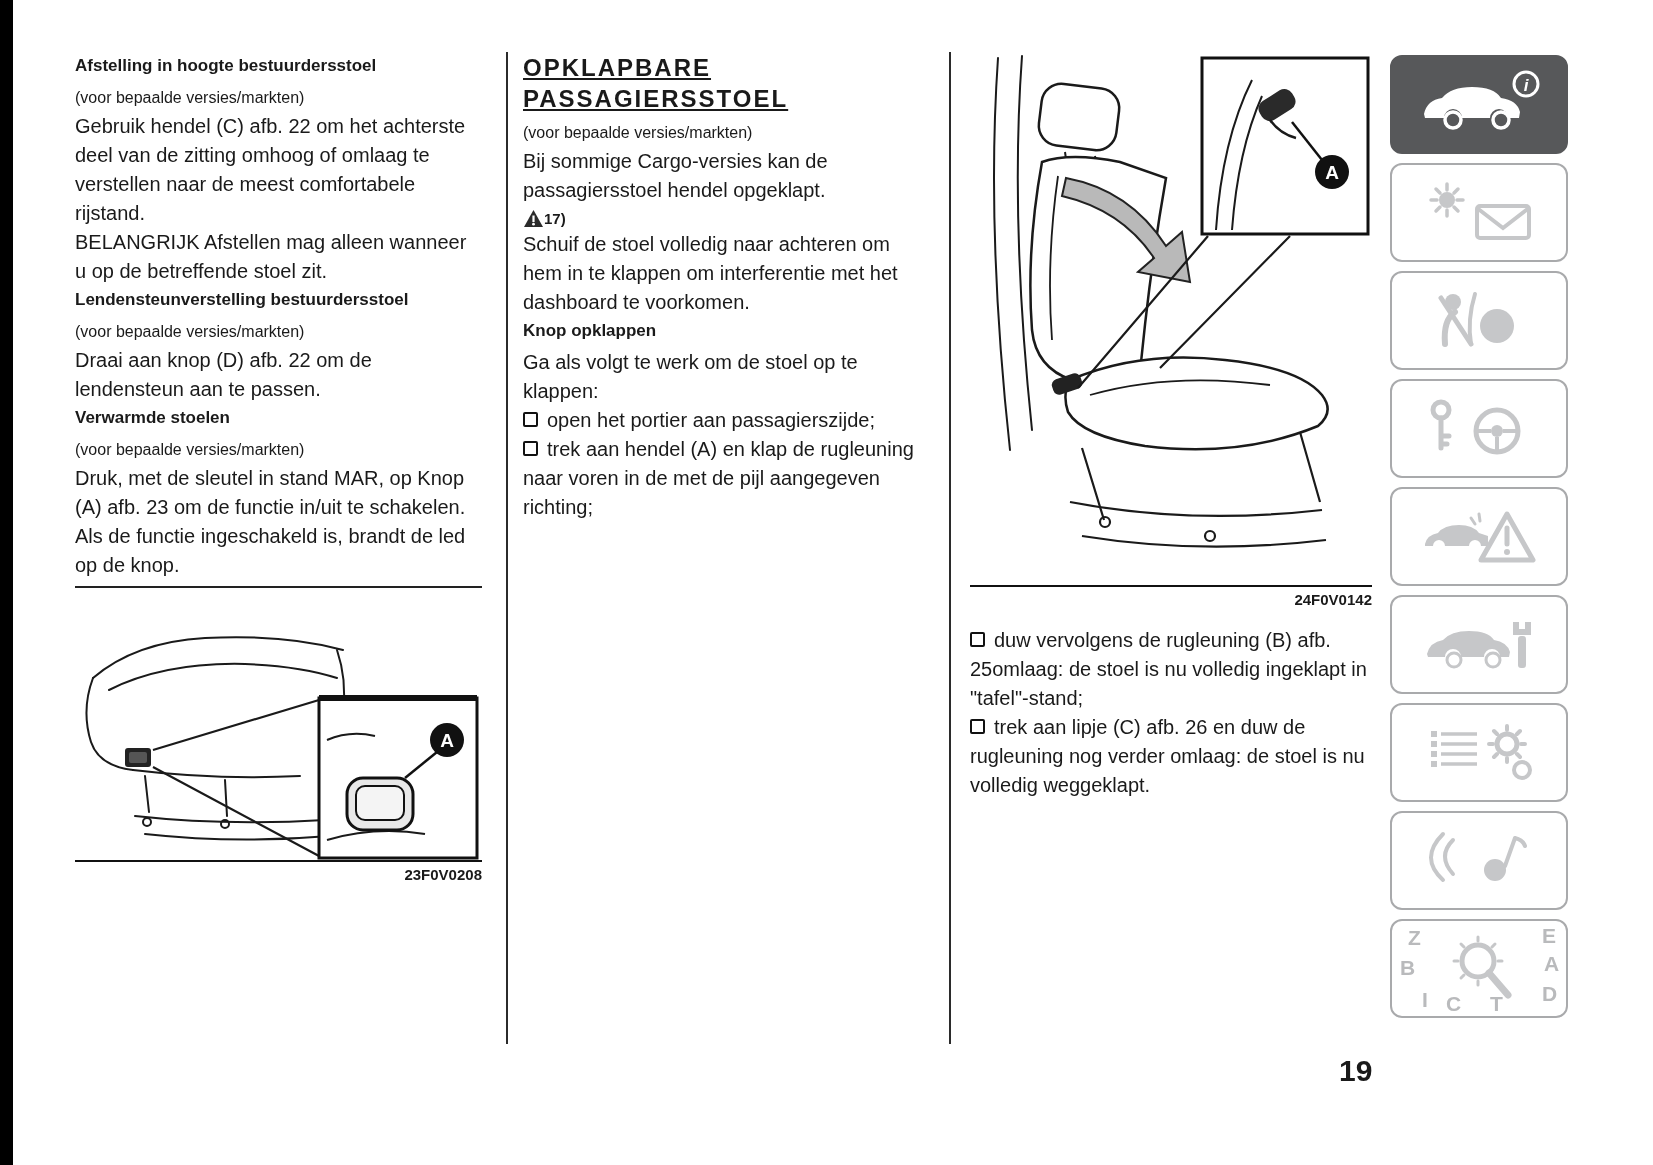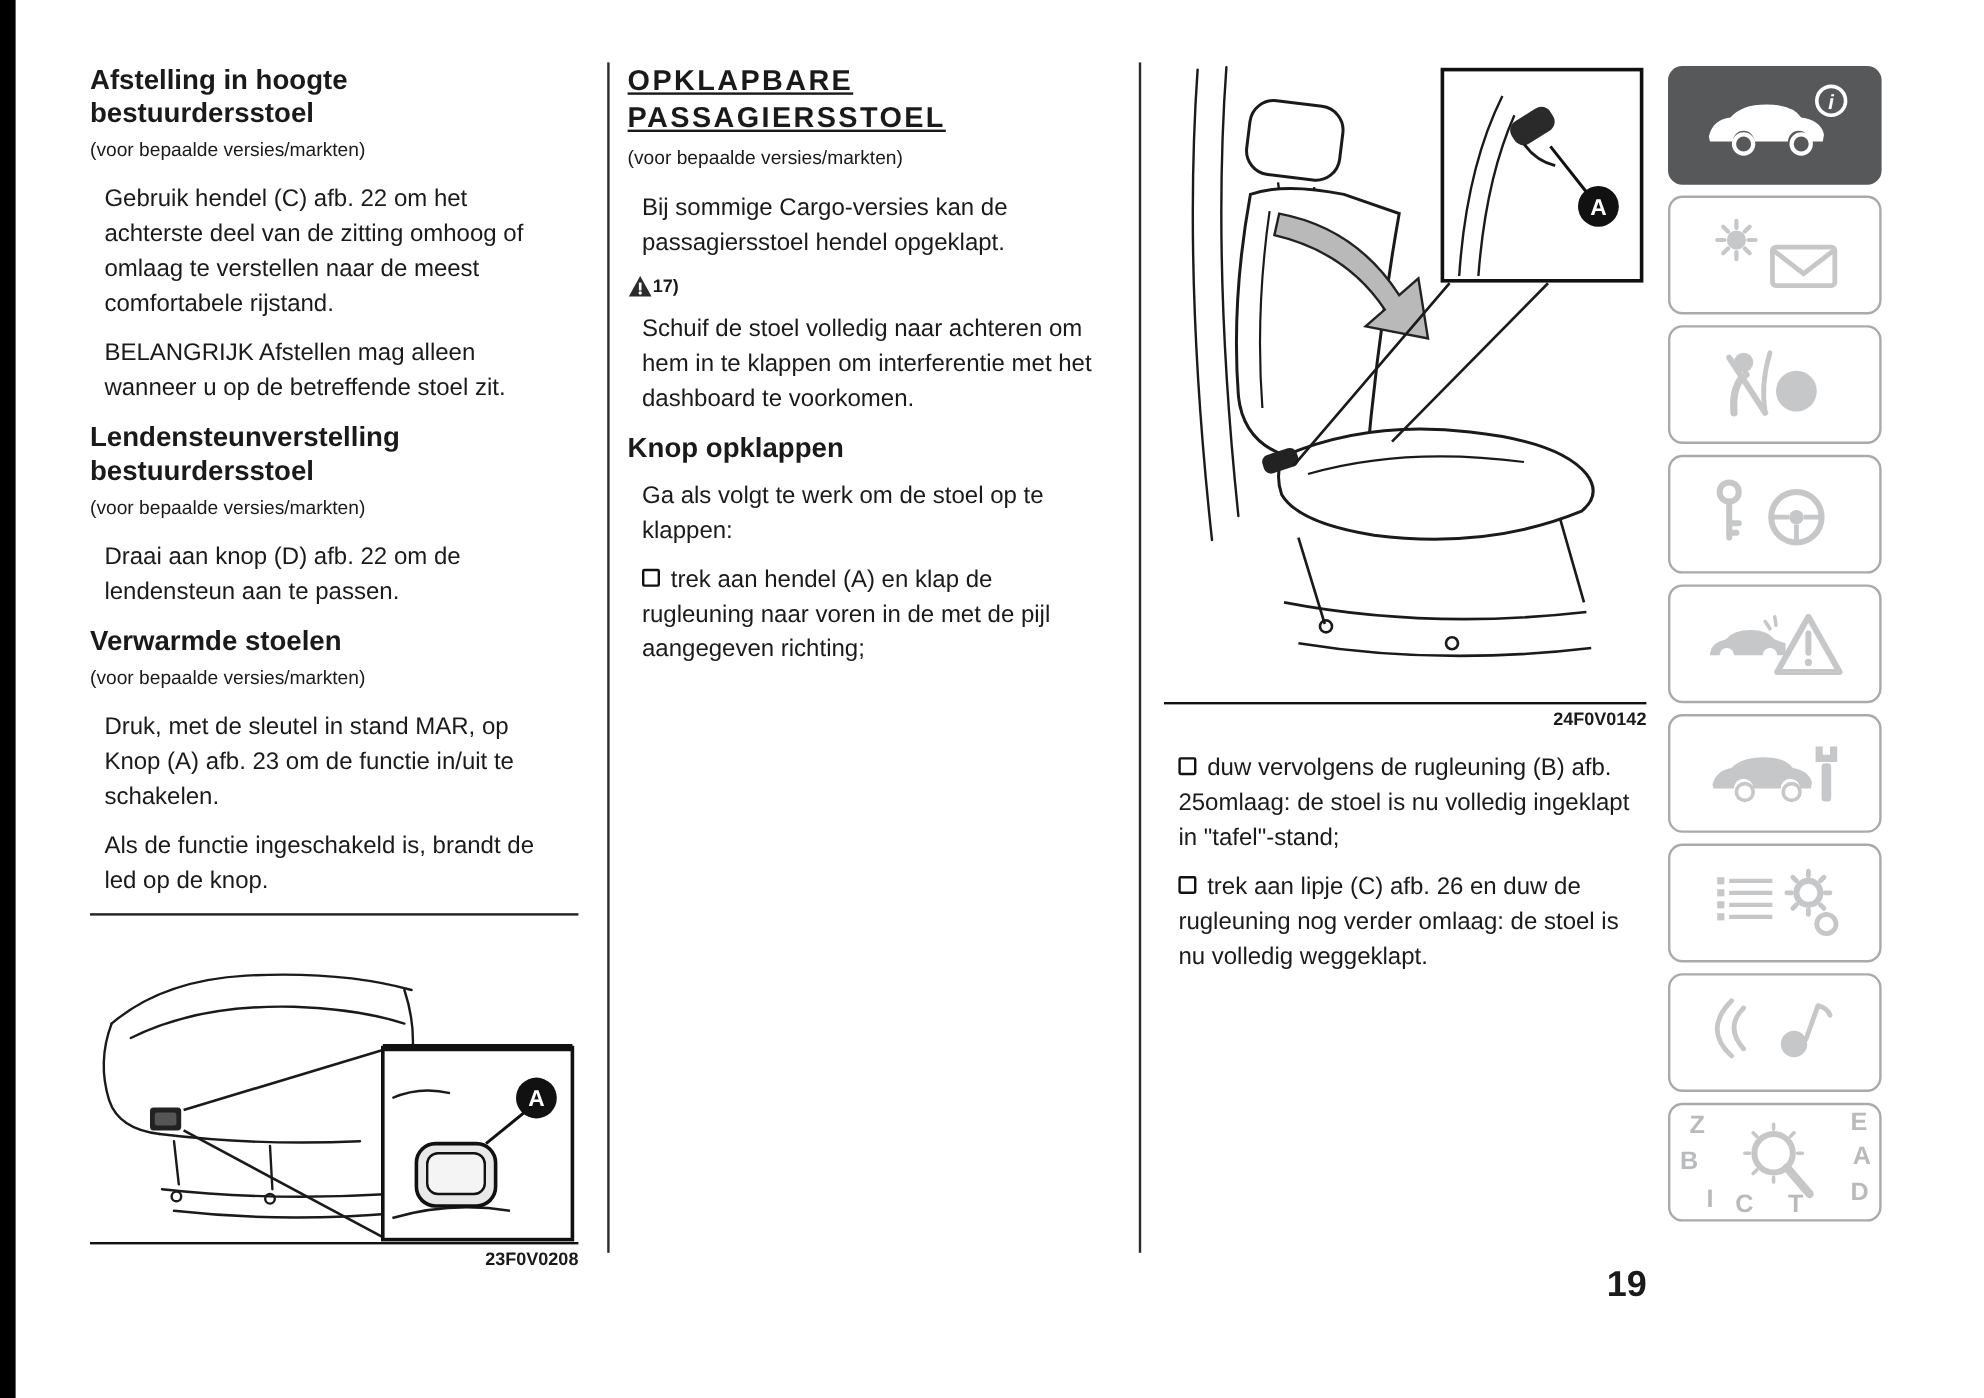--- a/index.html
+++ b/index.html
@@ -4,24 +4,24 @@
 <style>
   html,body{margin:0;padding:0;background:#fff;}
   .page{position:relative;width:1653px;height:1165px;background:#fff;overflow:hidden;
         color:#1a1a1a;font-family:"Liberation Sans",sans-serif;}
   .leftbar{position:absolute;left:0;top:0;width:13px;height:1165px;background:#000;}
   .vdiv{position:absolute;top:52px;width:2px;height:992px;background:#2b2b2b;}
   .col{position:absolute;top:52px;}
   .col1{left:75px;width:407px;}
   .col2{left:523px;width:405px;}
   .col3{left:970px;width:402px;top:50px;}
-  .h{font-size:23px;font-weight:bold;line-height:28px;margin:0 0 3px;max-width:335px;}
+  .h{font-size:17px;font-weight:bold;line-height:28px;margin:0 0 3px;max-width:335px;}
   .bigh{font-size:24px;font-weight:bold;letter-spacing:2px;line-height:31px;margin:0 0 4px;text-decoration:underline;}
   .variant{font-size:16px;line-height:29px;margin:0;}
-  p.body{font-size:20px;line-height:29px;margin:12px;}
+  p.body{font-size:20px;line-height:29px;margin:0;}
   .mb1{margin-bottom:29px;} .mb2{margin-bottom:32px;} .mb3{margin-bottom:12px;}
   .sq{display:inline-block;width:11px;height:11px;border:2.5px solid #111;border-radius:2px;
       margin-right:9px;position:relative;top:0;}
   .warnrow{display:flex;align-items:center;gap:0;margin:4px 0 2px;font-size:15px;font-weight:bold;}
   .figure23{margin-top:6px;border-top:2px solid #222;padding-top:2px;}
   .figcap{display:flex;justify-content:flex-end;border-top:2px solid #111;
           padding-top:4px;font-size:15px;font-weight:bold;}
   .bullets24{margin-top:18px;}
   .pagenum{position:absolute;left:1339px;top:1054px;font-size:30px;font-weight:bold;}
   .sidebar{position:absolute;left:1390px;top:55px;width:178px;display:flex;
@@ -96,20 +96,21 @@
       <svg width="21" height="19" viewBox="0 0 21 19">
         <path d="M10.5 1 L20 18 H1 Z" fill="#2b2b2b"></path>
         <rect x="9.4" y="6.5" width="2.2" height="6.5" fill="#fff"></rect>
         <circle cx="10.5" cy="15.2" r="1.4" fill="#fff"></circle>
       </svg>
       <span>17)</span>
     </div>
     <p class="body mb3">Schuif de stoel volledig naar achteren om hem in te klappen om interferentie met het dashboard te voorkomen.</p>
     <div class="h">Knop opklappen</div>
     <p class="body">Ga als volgt te werk om de stoel op te klappen:</p>
+    <p class="body"><span class="sq"></span><span>open het portier aan passagierszijde;</span></p>
     <p class="body"><span class="sq"></span><span>trek aan hendel (A) en klap de rugleuning naar voren in de met de pijl aangegeven richting;</span></p>
   </div>
 
   <div class="col col3">
 
     <div>
       <svg width="400" height="535" viewBox="0 0 400 535">
         <g stroke="#1a1a1a" stroke-width="2" fill="none" stroke-linecap="round">
           <path d="M28 8 Q 16 180 40 400"></path>
           <path d="M52 6 Q 40 170 62 380"></path>

